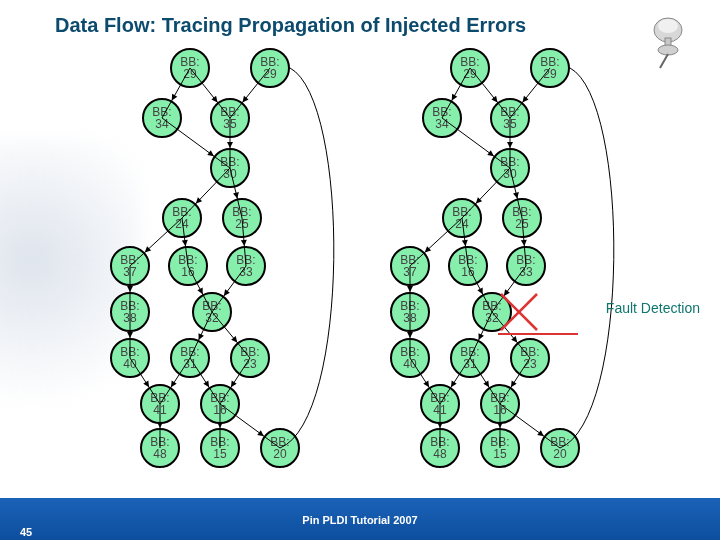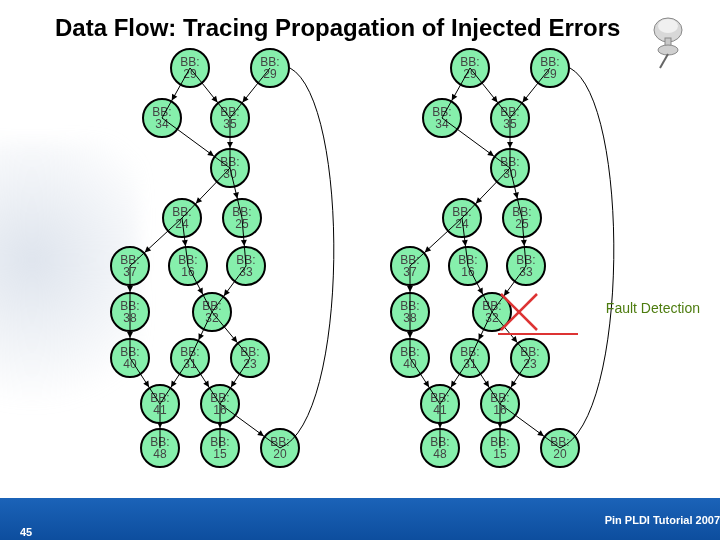--- a/index.html
+++ b/index.html
@@ -18,23 +18,23 @@
     width: 180px;
     height: 300px;
     background: radial-gradient(circle at 40% 40%, rgba(200,210,225,0.6), rgba(255,255,255,0) 70%);
     filter: blur(8px);
     z-index: 0;
   }
   .title {
     position: absolute;
     left: 55px;
     top: 14px;
-    font-size: 24px;
+    font-size: 20px;
     font-weight: bold;
-    color: #000000;
+    color: #0c4a6e;
     z-index: 5;
   }
   .pushpin {
     position: absolute;
     right: 20px;
     top: 10px;
     width: 60px;
     height: 60px;
     z-index: 6;
   }
@@ -54,21 +54,21 @@
     color: #fff;
     font-size: 11px;
     font-weight: bold;
     z-index: 5;
   }
   .footer-text {
     position: absolute;
     left: 0;
     width: 100%;
     bottom: 14px;
-    text-align: right;
+    text-align: center;
     color: #fff;
     font-size: 11px;
     font-weight: bold;
     z-index: 5;
   }
   .diagram {
     position: absolute;
     top: 40px;
     width: 260px;
     height: 440px;
@@ -90,21 +90,21 @@
     justify-content: center;
     text-align: center;
     line-height: 1;
   }
   .annotation {
     position: absolute;
     right: 20px;
     top: 300px;
     font-size: 14px;
     font-family: Arial, sans-serif;
-    color: #4d7c0f;
+    color: #0f766e;
     z-index: 7;
   }
   .red-x {
     position: absolute;
     z-index: 7;
     stroke: #d33;
     stroke-width: 2.5;
   }
   .red-underline {
     position: absolute;

